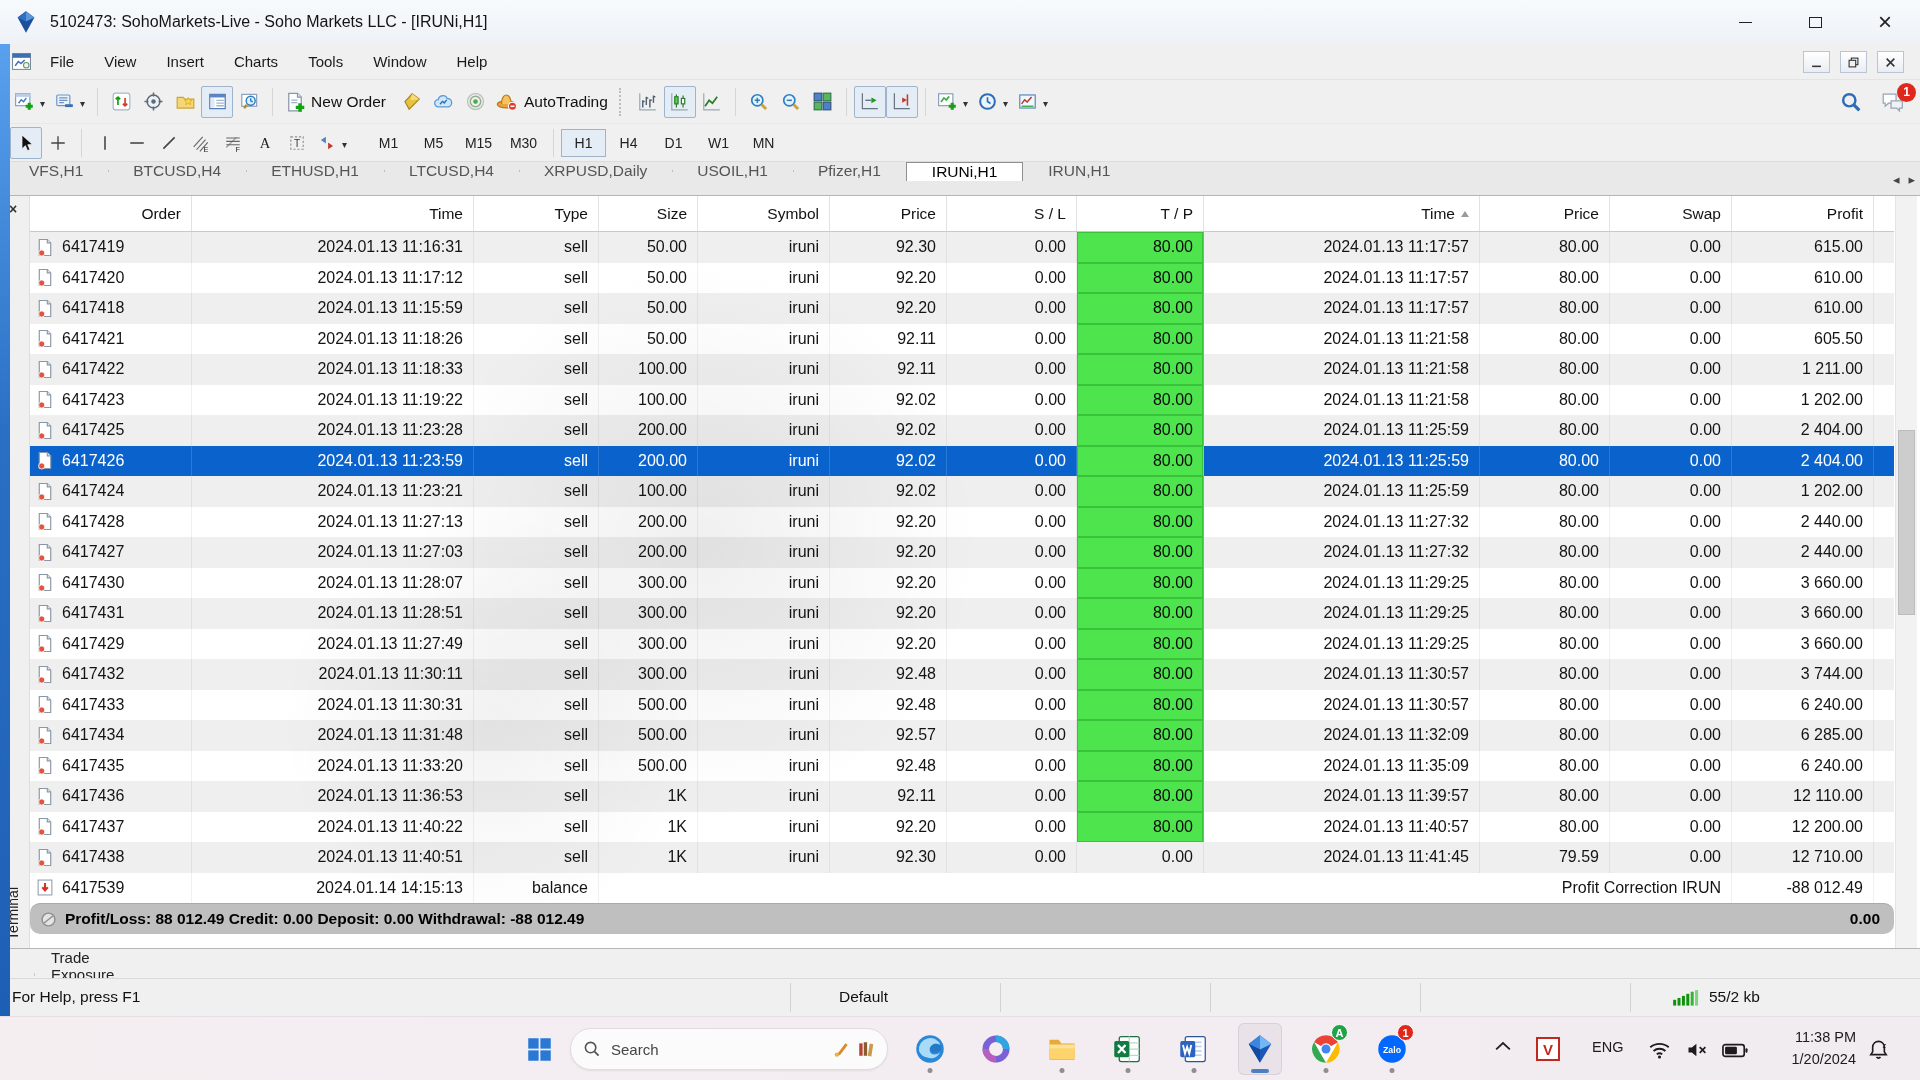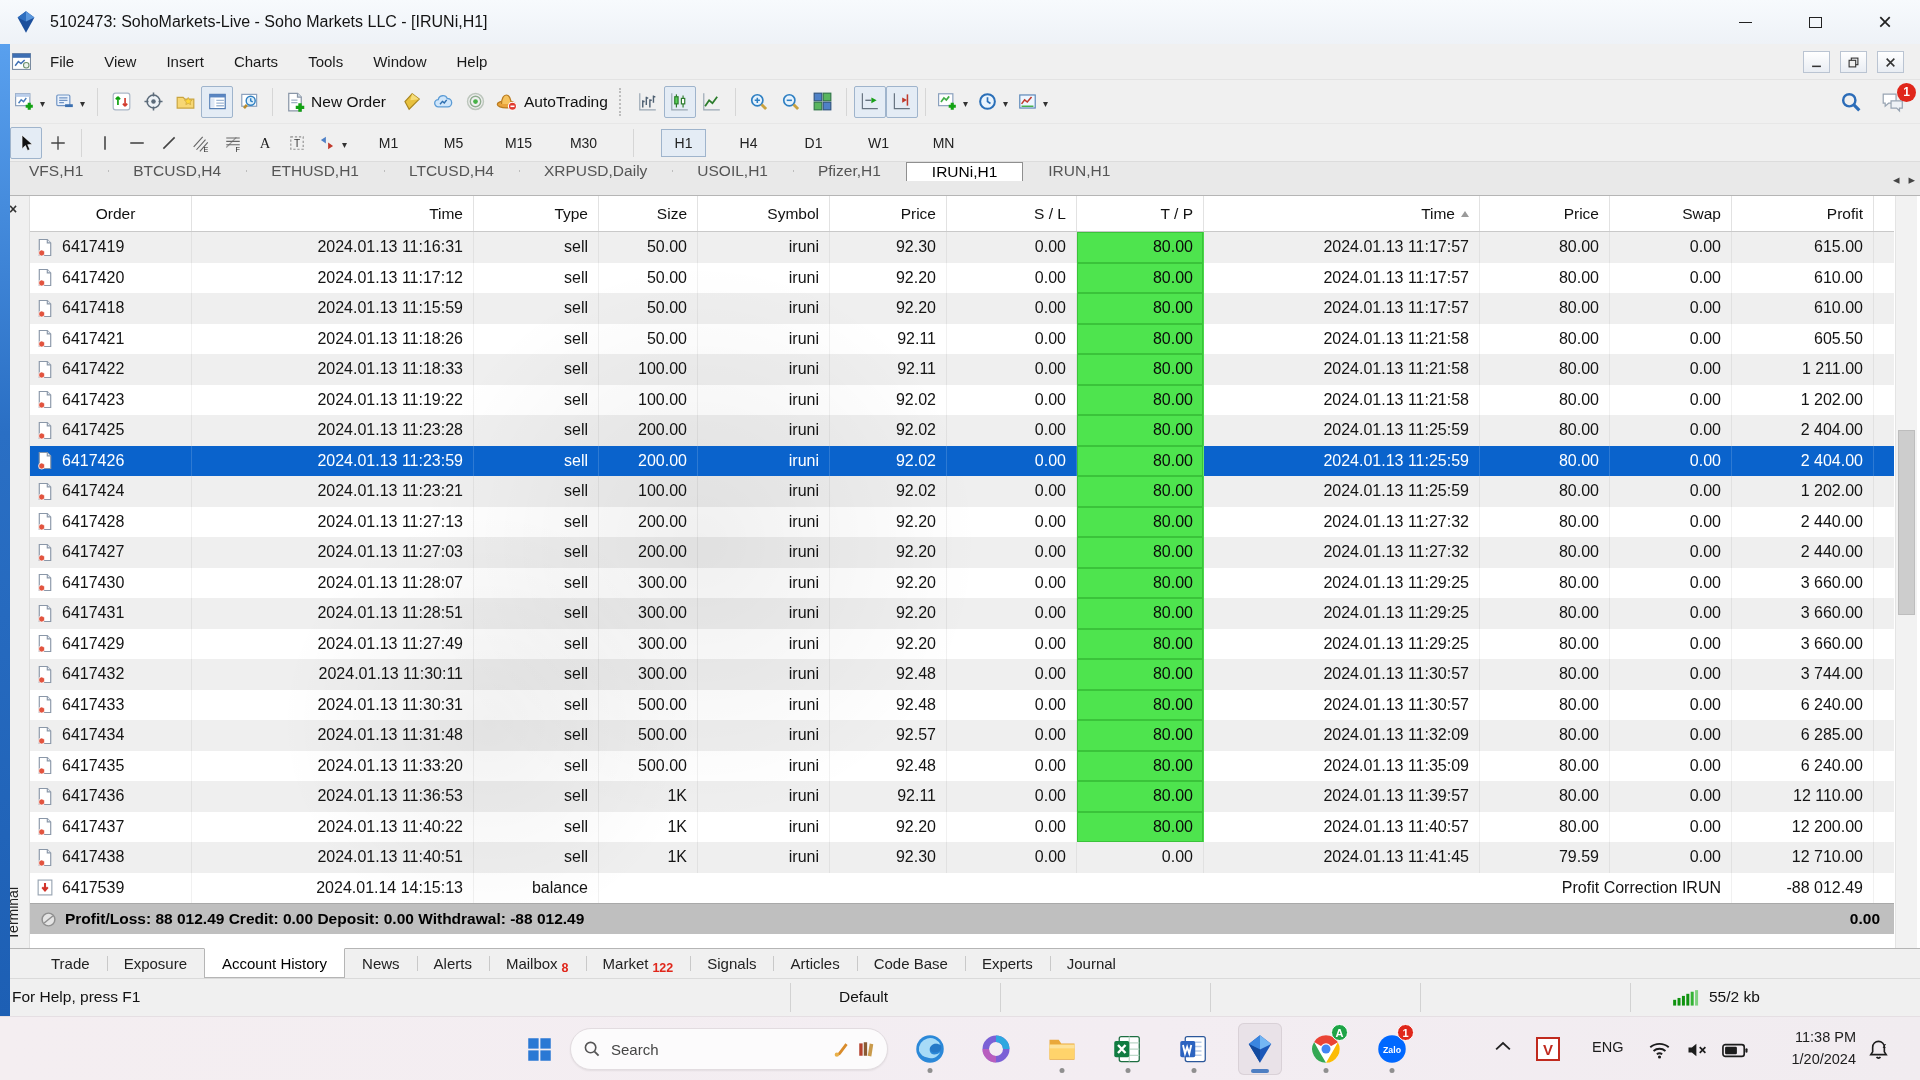--- a/index.html
+++ b/index.html
@@ -30,21 +30,21 @@
   #toolbar2{height:38px;border-bottom:1px solid #dcdcdc;padding-left:10px;}
   .tbtn{min-width:32px;height:32px;display:flex;align-items:center;justify-content:center;gap:4px;border:1px solid transparent;border-radius:2px;padding:0 4px;}
   .tbtn.pressed{border-color:#9fb4cc;background:#e4ecf5;}
   .tbtn .lbl{font-size:15.5px;color:#111;padding:0 4px 0 2px;white-space:nowrap;}
   .dd::after{content:"▾";font-size:10px;color:#333;margin-left:2px;}
   .sep{width:1px;height:28px;background:#d6d6d6;margin:0 7px;flex:none;}
   .grip{width:5px;height:28px;border-left:2px dotted #bdbdbd;margin:0 8px 0 2px;flex:none;}
   .tb1-right{position:absolute;right:14px;top:0;height:100%;display:flex;align-items:center;gap:18px;}
   .chat-wrap{position:relative;}
   .nbadge{position:absolute;top:-8px;right:-10px;min-width:19px;height:19px;border-radius:10px;background:#e0271b;color:#fff;font-size:12px;font-weight:bold;display:flex;align-items:center;justify-content:center;padding:0 4px;}
-  .tfgroup{display:flex;margin-left:14px;align-items:center;gap:20px;}
+  .tfgroup{display:flex;margin-left:14px;align-items:center;}
   .tf{width:45px;height:28px;display:flex;align-items:center;justify-content:center;font-size:14px;color:#222;border:1px solid transparent;}
   .tf.active{border-color:#9fb4cc;background:#e4ecf5;}
 
   
   .charttabs{height:34px;background:#e9e9e9;border-bottom:1px solid #b5b5b5;display:flex;align-items:stretch;padding-left:4px;position:relative;}
   .ctab{padding:0 25px;display:flex;align-items:center;font-size:15.5px;color:#555;position:relative;white-space:nowrap;}
   .ctab:not(.active)+.ctab:not(.active)::before{content:"";position:absolute;left:0;top:8px;bottom:8px;width:1px;background:#bdbdbd;}
   .ctab.active{background:#fff;border:1px solid #8f8f8f;border-bottom:none;color:#000;z-index:2;}
   .ctab-arrows{position:absolute;right:5px;top:0;bottom:0;display:flex;align-items:center;gap:9px;color:#444;}
   .arr-l::after{content:"◂";font-size:13px;}
@@ -52,44 +52,44 @@
 
   
   .content{position:relative;height:752px;background:#fff;display:flex;}
   .term-strip{width:30px;background:#f0f0f0;border-right:1px solid #dedede;position:relative;flex:none;}
   .strip-close{position:absolute;top:5px;left:9px;font-size:14px;color:#333;}
   .strip-close::after{content:"×";font-weight:bold;}
   .strip-label{position:absolute;bottom:8px;left:5px;writing-mode:vertical-rl;transform:rotate(180deg);font-size:14px;color:#222;}
   .term-main{flex:1;margin-right:36px;display:flex;flex-direction:column;position:relative;}
   .thead{height:36px;display:flex;border-bottom:1px solid #c9c9c9;background:#fff;z-index:3;position:relative;}
   .th{display:flex;align-items:center;justify-content:flex-end;font-size:15.5px;color:#111;border-right:1px solid #e2e2e2;padding:0 10px;white-space:pre;}
-  .th.left{justify-content:center;padding-left:20px;}
+  .th.left{justify-content:flex-end;padding-left:20px;}
   .th .sortmark{width:0;height:0;border-left:4px solid transparent;border-right:4px solid transparent;border-bottom:6px solid #9a9a9a;margin-left:6px;}
   .tbody{position:relative;background:#fff;}
   .wm{position:absolute;pointer-events:none;z-index:1;}
   .trow{display:flex;height:30.5px;position:relative;z-index:2;}
   .trow.stripe{background:rgba(20,20,20,0.068);justify-content:center;}
   .trow.sel{background:#0a63cc;}
   .td{display:flex;align-items:center;justify-content:flex-end;padding:0 10px;font-size:16px;color:#141414;border-right:1px solid rgba(0,0,0,0.055);white-space:nowrap;}
   .td.left{justify-content:flex-start;padding-left:7px;gap:9px;}
   .trow.sel .td{color:#fff;border-right-color:rgba(255,255,255,0.15);}
   .td.tpg{background:#4ee44e;box-shadow:inset 0 0 0 1px rgba(0,95,0,0.25);}
   .td.tpg, .trow.sel .td.tpg{color:#0a0a0a;}
   .c0{width:162px;}.c1{width:282px;}.c2{width:125px;}.c3{width:99px;}.c4{width:132px;}.c5{width:117px;}
   .c6{width:130px;}.c7{width:127px;}.c8{width:276px;}.c9{width:130px;}.c10{width:122px;}.c11{width:142px;}
   .cmerge{width:1133px;}
   .fillc{flex:1;border-right:none;}
-  .summary{height:31px;background:#bfbfbf;border-top:1px solid #a9a9a9;display:flex;align-items:center;gap:8px;font-weight:bold;font-size:15.5px;color:#000;padding:0 10px;z-index:2;position:relative;}
+  .summary{height:31px;background:#bfbfbf;border-top:1px solid #a9a9a9;display:flex;align-items:center;gap:8px;font-weight:bold;font-size:15.5px;color:#000;padding:0 10px;z-index:2;position:relative;border-radius:10px;}
   .summary .sright{margin-left:auto;padding-right:4px;}
   .tfiller{flex:1;background:#fff;}
   .vscroll{position:absolute;right:3px;top:0;bottom:0;width:22px;background:#f2f2f2;border-left:1px solid #e4e4e4;}
   .vthumb{position:absolute;left:2px;right:2px;top:234px;height:185px;background:#cdcdcd;border:1px solid #bdbdbd;}
 
   
-  .termtabs{height:30px;background:#f0f0f0;border-top:1px solid #b5b5b5;display:flex;align-items:stretch;padding-left:34px;}
+  .termtabs{height:30px;background:#f0f0f0;border-top:1px solid #b5b5b5;display:flex;align-items:stretch;padding-left:34px;flex-direction:column;}
   .ttab{padding:0 17px;display:flex;align-items:center;font-size:15px;color:#222;position:relative;white-space:nowrap;}
   .ttab:not(.active)+.ttab:not(.active)::before{content:"";position:absolute;left:0;top:7px;bottom:7px;width:1px;background:#c9c9c9;}
   .ttab.active{background:#fff;border:1px solid #b5b5b5;border-top:1px solid #fff;margin-top:-1px;color:#000;}
   .tbadge{color:#e0271b;font-size:12.5px;font-weight:bold;margin-left:4px;align-self:flex-end;margin-bottom:3px;}
 
   
   .statusbar{height:38px;background:#f0f0f0;border-top:1px solid #dadada;position:relative;font-size:15.5px;color:#111;}
   .sb-sep{position:absolute;top:4px;bottom:4px;width:1px;background:#d2d2d2;}
   .sb-help{position:absolute;left:12px;top:9px;}
   .sb-profile{position:absolute;left:839px;top:9px;}

